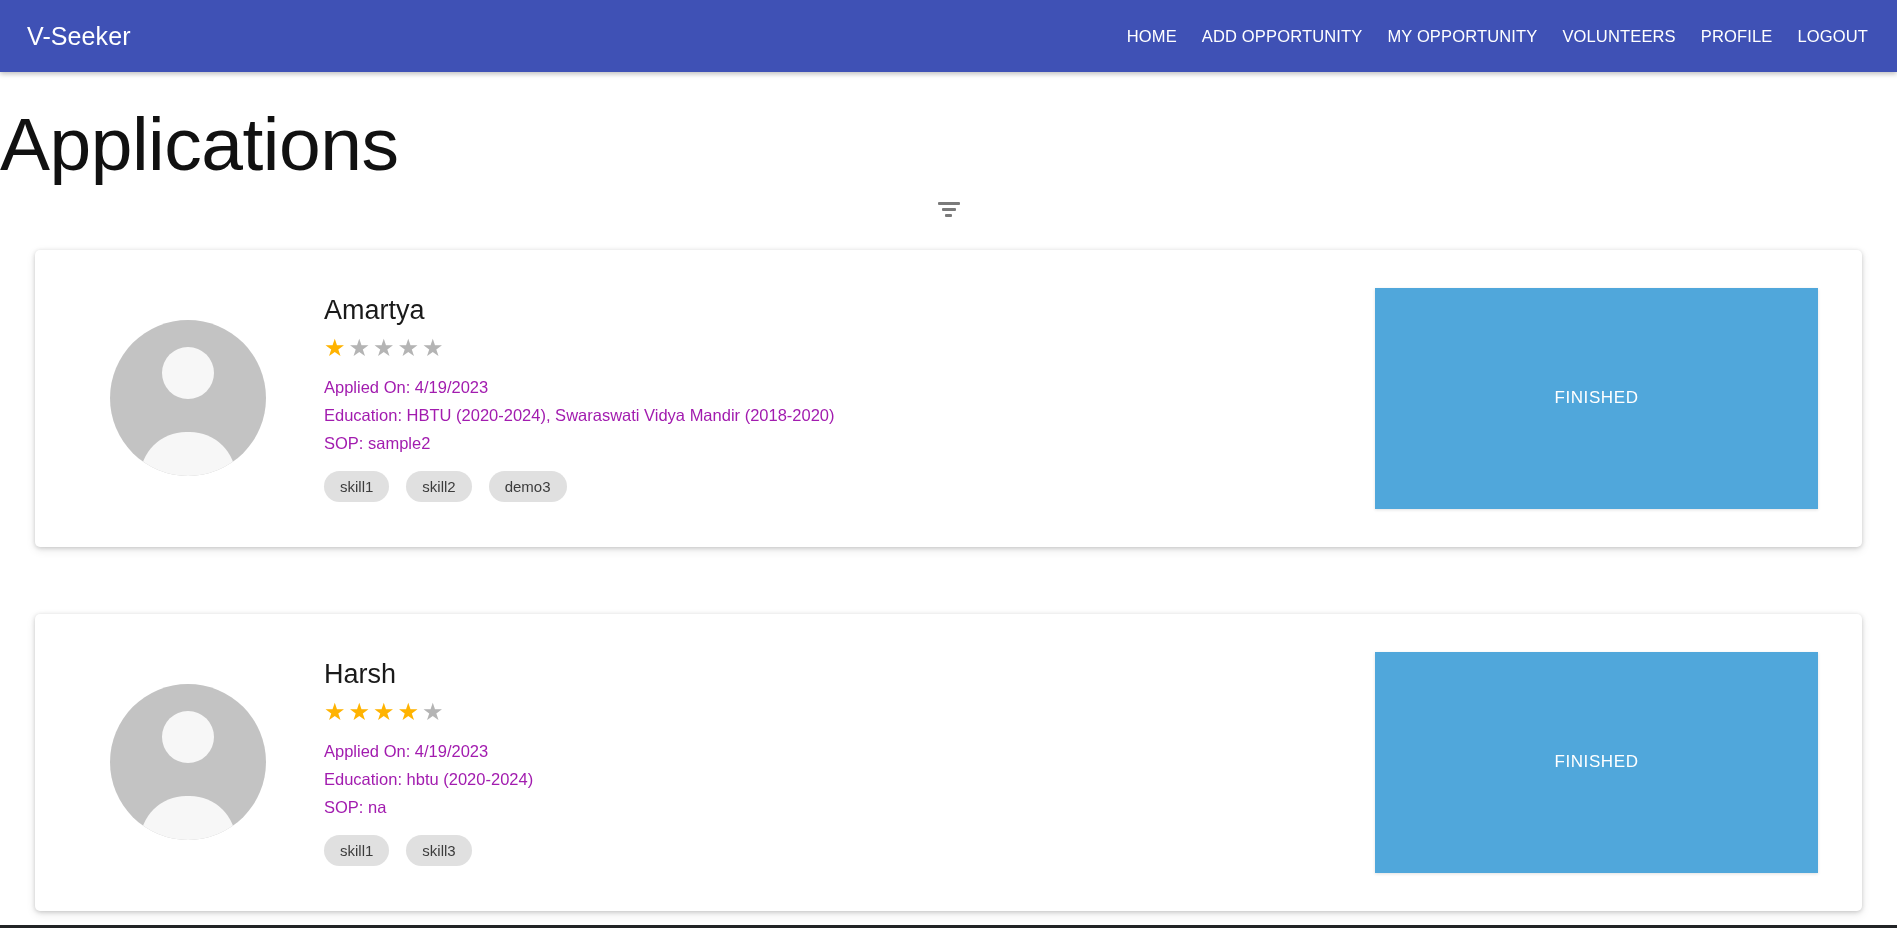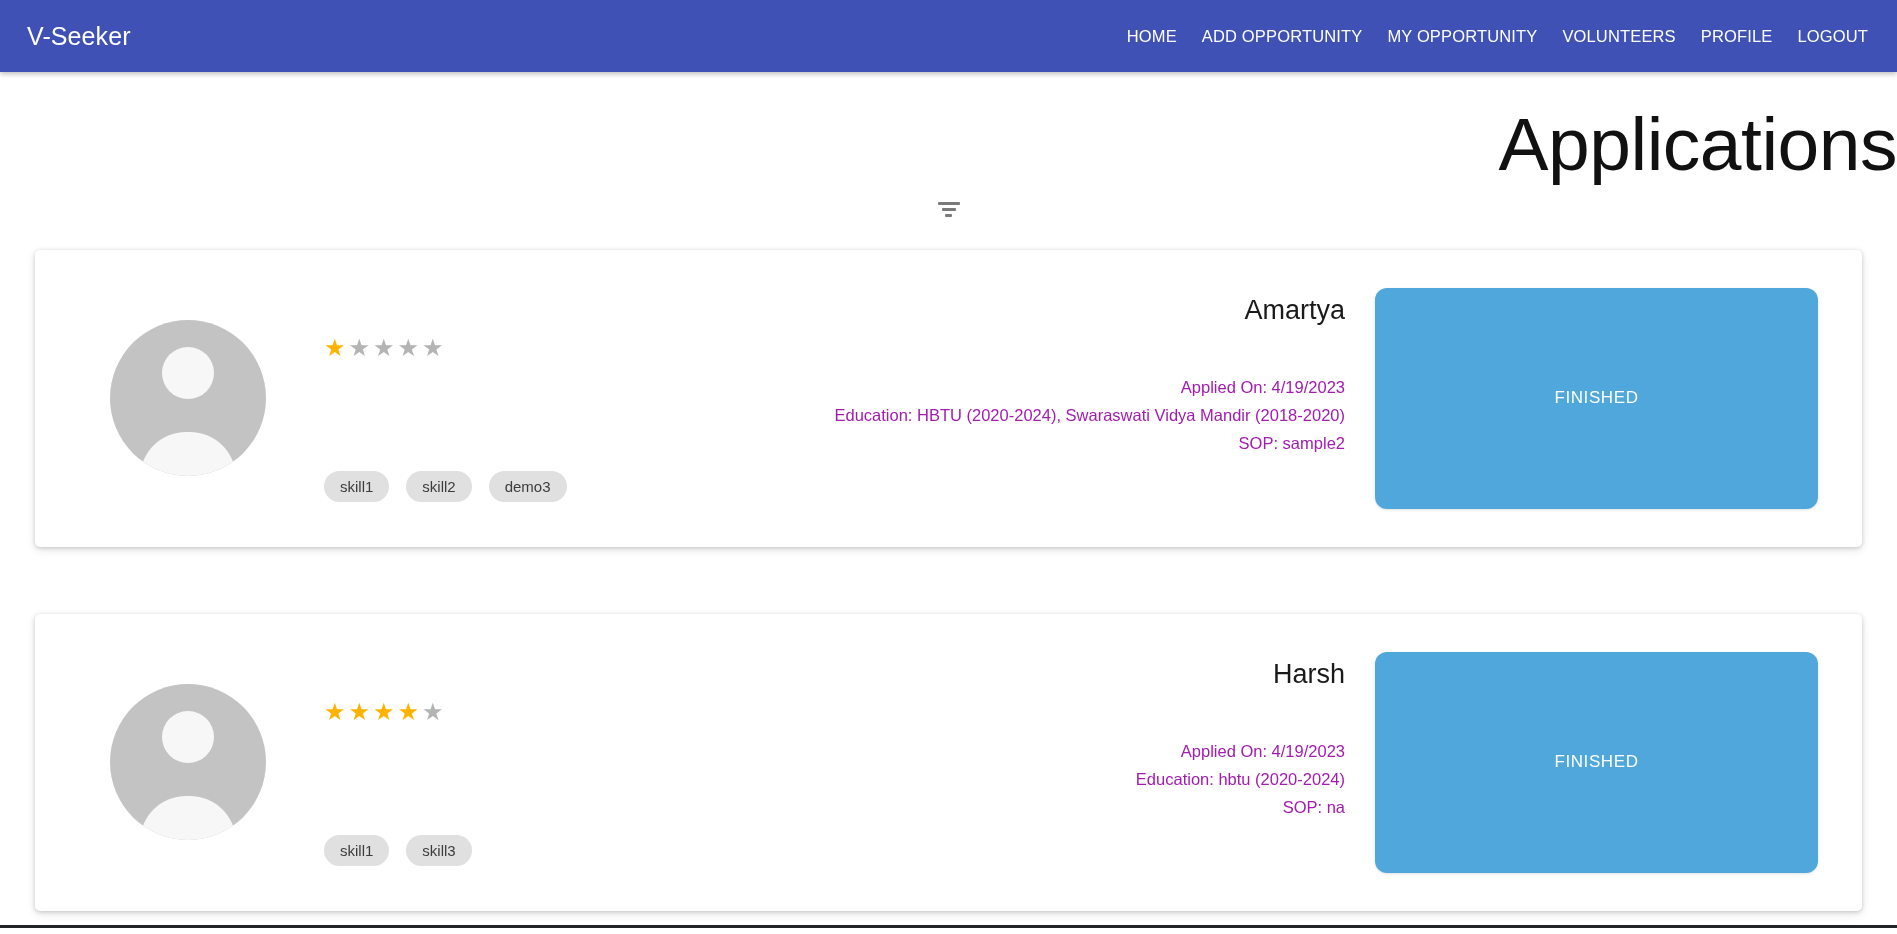--- a/index.html
+++ b/index.html
@@ -1,16 +1,16 @@
 <!DOCTYPE html>
 <html><head>
 <meta charset="utf-8">
 <title>V-Seeker — Applications</title>
 <style>
-  * { box-sizing: border-box; text-align: right; }
+  * { box-sizing: border-box; }
   html, body {
     margin: 0;
     padding: 0;
     width: 1897px;
     height: 934px;
     overflow: hidden;
     background: #ffffff;
     font-family: "Liberation Sans", sans-serif;
   }
 
@@ -45,21 +45,21 @@
     font-weight: 400;
     letter-spacing: 0.15px;
     text-decoration: none;
     white-space: nowrap;
     line-height: 1;
     padding: 4px 2px;
   }
 
   
   .page-title {
-    text-align: right;
+    text-align: left;
     font-size: 75px;
     font-weight: 400;
     color: #111111;
     margin: 28px 0 0 0;
     line-height: 1.18;
     letter-spacing: -0.5px;
   }
 
   
   .filter-row {
@@ -188,21 +188,21 @@
     white-space: nowrap;
   }
 
   
   .status-btn {
     flex: 0 0 auto;
     width: 443px;
     height: 221px;
     background: #50a7db;
     border: none;
-    border-radius: 12px;
+    border-radius: 0;
     color: #ffffff;
     font-family: "Liberation Sans", sans-serif;
     font-size: 17px;
     letter-spacing: 0.6px;
     cursor: pointer;
     display: flex;
     align-items: center;
     justify-content: center;
     box-shadow: 0 1px 3px rgba(0,0,0,0.12);
   }

